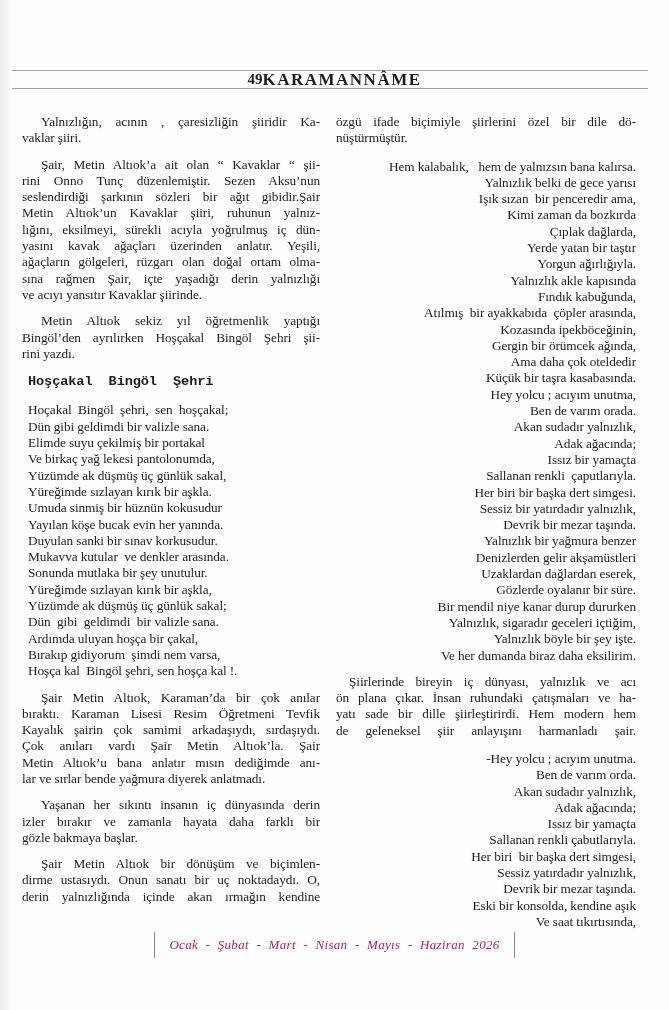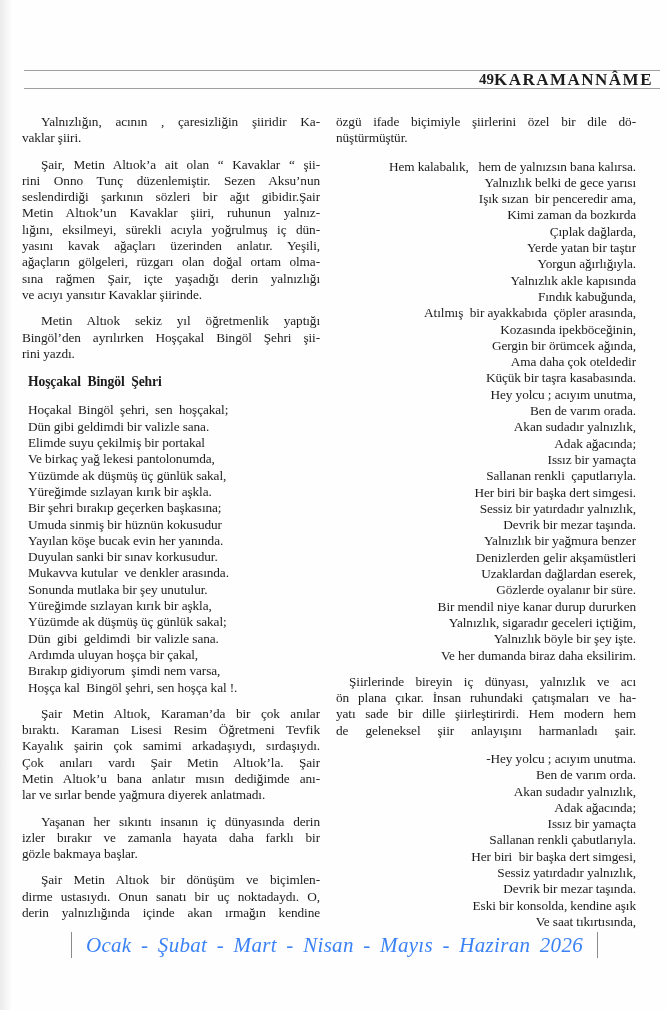--- a/index.html
+++ b/index.html
@@ -12,23 +12,23 @@
     color:#1c1c1c;
     overflow:hidden;
   }
   .page::before {
     content:""; position:absolute; left:0; top:0; bottom:0; width:12px;
     background:linear-gradient(to right, rgba(0,0,0,0.08), rgba(0,0,0,0));
     pointer-events:none;
   }
   
   .page-header {
-    position:absolute; top:70px; left:24px; width:636px; height:19px;
+    position:absolute; top:70px; left:12px; width:636px; height:19px;
     border-top:1.5px solid #a0a0a0; border-bottom:1.5px solid #a0a0a0;
-    display:flex; align-items:center; justify-content:flex-end;
+    display:flex; align-items:center; justify-content:center;
     padding:0; box-sizing:border-box;font-family:Liberation Serif, serif;
   }
   .page-num {
     font-weight:bold; font-size:15px; padding-left:16px;
   }
   .journal-title {
     font-weight:bold; font-size:17px; letter-spacing:1.5px; padding-right:7px;
   }
   
   .columns {
@@ -47,31 +47,31 @@
     text-align:justify; text-align-last:justify;
     height:16.3px; overflow:hidden;
   }
   .pline.last { text-align-last:left; }
   .pline.ind  { text-indent:19px; }
   .col-right .pline.ind { text-indent:13px; }
   .poem-line { white-space:pre; height:16.3px; overflow:hidden; }
   .col-left  .poem { padding-left:6px; }
   .col-right .poem { padding-left:13px;text-align:right; }
   .heading {
-    font-weight:bold; font-size:13.6px; white-space:pre; padding-left:6px;
+    font-weight:bold; font-size:13.6px; white-space:pre; padding-left:6px;font-family:Liberation Mono, monospace;
   }
   
   .page-footer {
     position:absolute; top:932px; left:0; width:669px;
     display:flex; align-items:center; justify-content:center; gap:14px;
   }
   .fbar { width:1.3px; height:26px; background:#8a8a8a; }
   .footer-text {
-    font-style:italic; font-size:21px;
-    word-spacing:4px; letter-spacing:0.3px; color:#3b82f6;
+    font-style:italic; font-size:13px;
+    word-spacing:4px; letter-spacing:0.3px; color:#be185d;
   }
 </style>
 </head>
 <body>
 
 <div class="page">
 
   <div class="page-header">
     <span class="page-num">49</span>
     <span class="journal-title">KARAMANNÂME</span>
@@ -100,21 +100,20 @@
           <div class="pline last">rini  yazdı.</div>
         </div>
         <div class="block heading">Hoşçakal  Bingöl  Şehri</div>
         <div class="block poem">
           <div class="poem-line">Hoçakal  Bingöl  şehri,  sen  hoşçakal;</div>
           <div class="poem-line">Dün gibi geldimdi bir valizle sana.</div>
           <div class="poem-line">Elimde suyu çekilmiş bir portakal</div>
           <div class="poem-line">Ve birkaç yağ lekesi pantolonumda,</div>
           <div class="poem-line">Yüzümde ak düşmüş üç günlük sakal,</div>
           <div class="poem-line">Yüreğimde sızlayan kırık bir aşkla.</div>
-          <div class="poem-line">Bir şehri bırakıp geçerken başkasına;</div>
           <div class="poem-line">Umuda sinmiş bir hüznün kokusudur</div>
           <div class="poem-line">Yayılan köşe bucak evin her yanında.</div>
           <div class="poem-line">Duyulan sanki bir sınav korkusudur.</div>
           <div class="poem-line">Mukavva kutular  ve denkler arasında.</div>
           <div class="poem-line">Sonunda mutlaka bir şey unutulur.</div>
           <div class="poem-line">Yüreğimde sızlayan kırık bir aşkla,</div>
           <div class="poem-line">Yüzümde ak düşmüş üç günlük sakal;</div>
           <div class="poem-line">Dün  gibi  geldimdi  bir valizle sana.</div>
           <div class="poem-line">Ardımda uluyan hoşça bir çakal,</div>
           <div class="poem-line">Bırakıp gidiyorum  şimdi nem varsa,</div>

